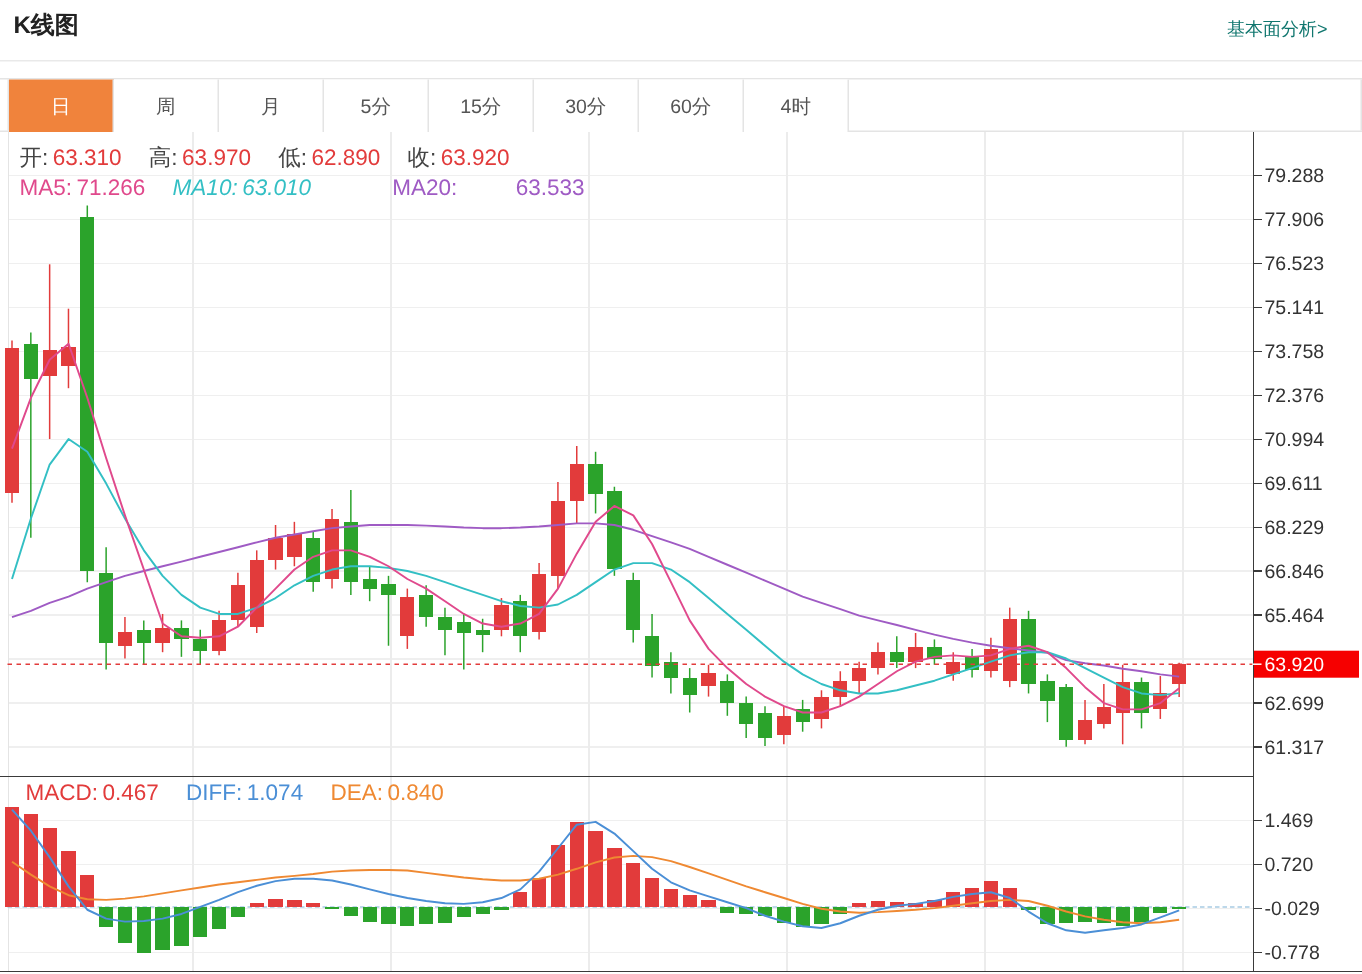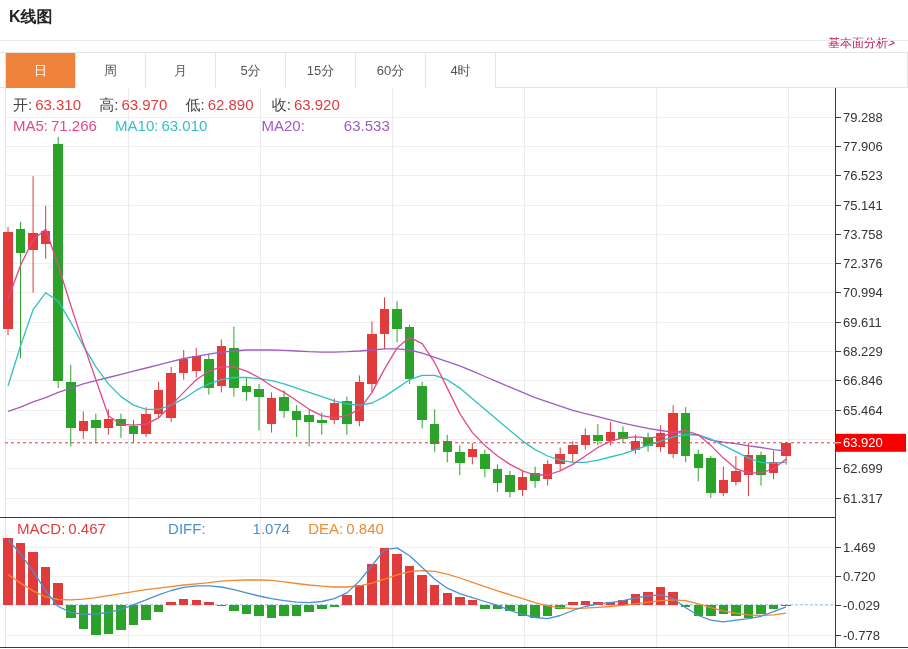--- a/index.html
+++ b/index.html
@@ -1,56 +1,57 @@
 <!DOCTYPE html>
 <html style="--accent: #f0833c; --val-red: #e23b3b; --ma5: #e0498c; --ma10: #33bfc4; --ma20: #9f5bc4; --diff: #4b8fd6; --dea: #ef8932;"><head>
 <meta charset="utf-8">
 <style>
   html,body{margin:0;padding:0;background:#fff;width:908px;height:649px;overflow:hidden;
     font-family:"Liberation Sans","DejaVu Sans",sans-serif;}
   .page{position:relative;width:908px;height:478px;}
   .hdr-title{position:absolute;left:9px;top:7px;font-size:16px;font-weight:bold;color:#222;}
-  .hdr-link{position:absolute;right:13px;top:11px;font-size:12px;color:#be185d;cursor:pointer;text-decoration:none;margin-top:24px;}
+  .hdr-link{position:absolute;right:23px;top:11px;font-size:12px;color:#0f766e;cursor:pointer;text-decoration:none;}
   .hdr-divider{position:absolute;left:0;top:40px;width:908px;height:0;border-top:1px solid #e9e9e9;}
   .tabbar{position:absolute;left:0;top:52px;width:908px;height:36px;box-sizing:border-box;
     border-top:1px solid #e4e4e4;border-bottom:1px solid #e4e4e4;display:flex;background:#fff;}
   .tabbar .pad{width:5px;border-right:1px solid #e4e4e4;}
   .tab{width:70px;height:35px;line-height:35px;text-align:center;font-size:13px;color:#555;
     border-right:1px solid #e4e4e4;cursor:pointer;box-sizing:border-box;background:#fff;}
   .tab.selected{background:var(--accent,#f0833c);color:#fff;}
   .tab-rest{flex:1;border-right:1px solid #e4e4e4;}
   .chart-area{position:absolute;left:0;top:88px;width:908px;height:561px;}
   .legend{position:absolute;font-size:15px;white-space:nowrap;pointer-events:none;z-index:5;}
   .legend span{margin-right:3px;}
   .legend .gap{margin-right:14px;}
   .lg-lbl{color:#444;}
   .lg-red{color:var(--val-red,#e23b3b);}
   .lg-ma5{color:var(--ma5,#e0498c);}
-  .lg-ma10{color:var(--ma10,#33bfc4);}
+  .lg-ma10{color:var(--ma10,#33bfc4);font-style:italic;}
   .lg-ma20{color:var(--ma20,#9f5bc4);padding-left:36px;}
-  .lg-diff{color:var(--diff,#4b8fd6);margin-left:44px;}
+  .lg-diff{color:var(--diff,#4b8fd6);}
   .lg-dea{color:var(--dea,#ef8932);}
   svg text{font-family:"Liberation Sans","DejaVu Sans",sans-serif;}
 </style>
 </head>
 <body>
 
 <div class="page">
 
   <div class="hdr-title">K线图</div>
   <a class="hdr-link">基本面分析&gt;</a>
   <div class="hdr-divider"></div>
 
   <div class="tabbar">
     <div class="pad"></div>
     <div class="tab selected">日</div>
     <div class="tab">周</div>
     <div class="tab">月</div>
     <div class="tab">5分</div>
     <div class="tab">15分</div>
+    <div class="tab">30分</div>
     <div class="tab">60分</div>
     <div class="tab">4时</div>
     <div class="tab-rest"></div>
   </div>
 
   <div class="legend" style="left:13px;top:96px;">
     <span class="lg-lbl">开:</span><span class="lg-red gap">63.310</span>
     <span class="lg-lbl">高:</span><span class="lg-red gap">63.970</span>
     <span class="lg-lbl">低:</span><span class="lg-red gap">62.890</span>
     <span class="lg-lbl">收:</span><span class="lg-red">63.920</span>

